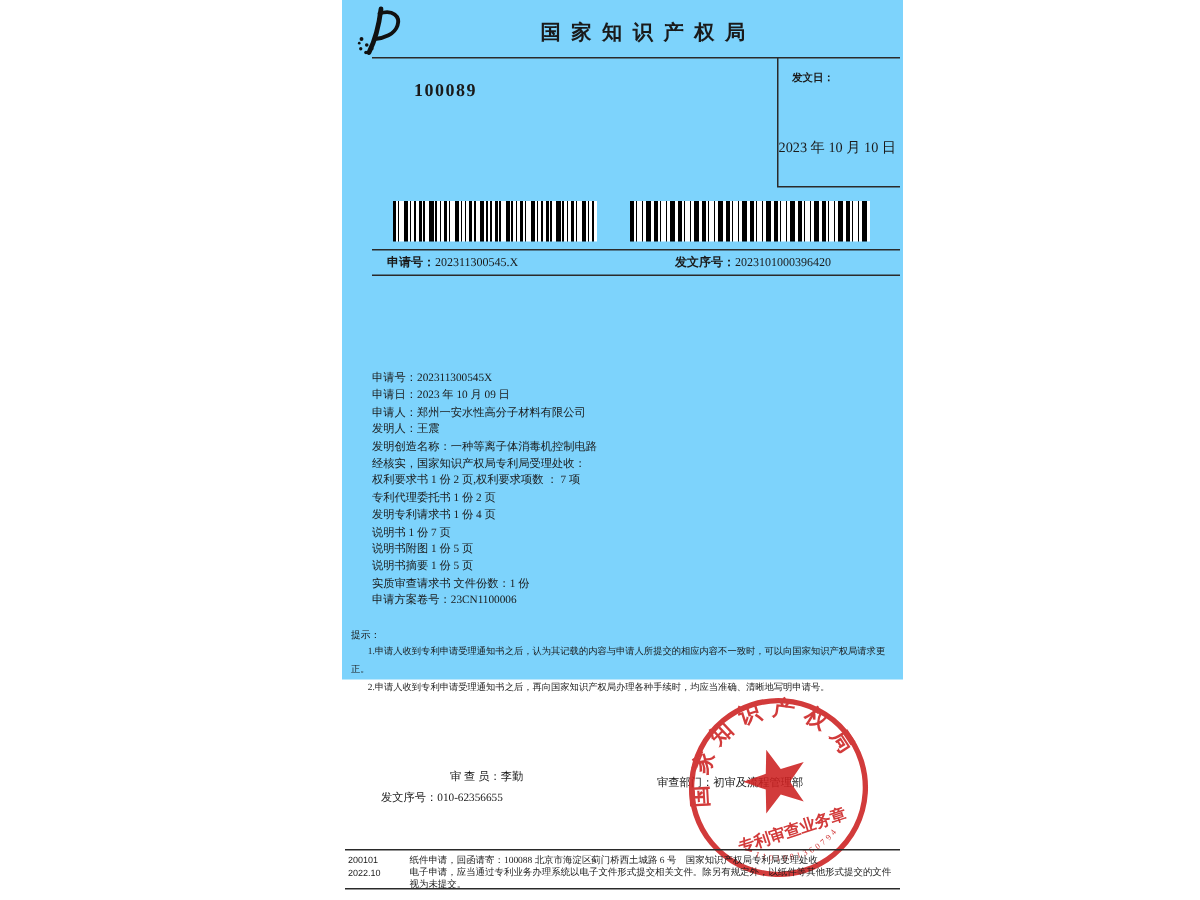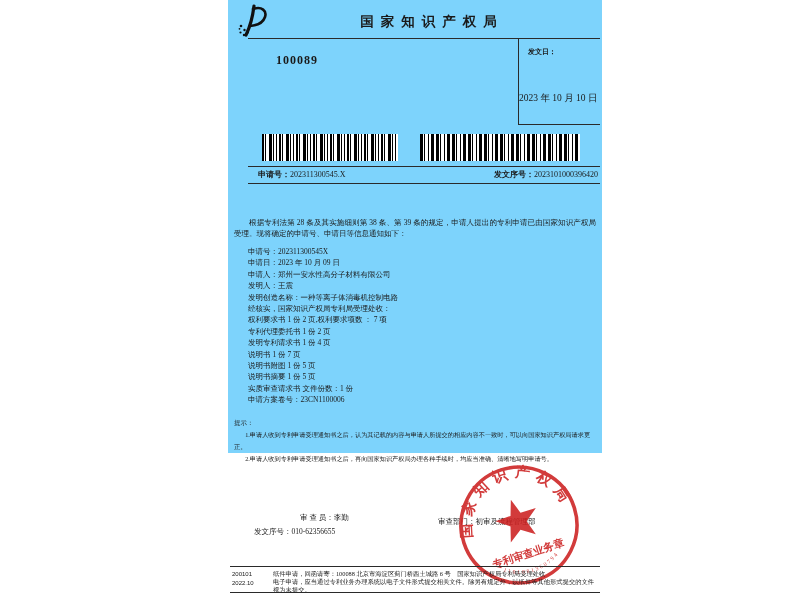--- a/index.html
+++ b/index.html
@@ -27,21 +27,21 @@
 
   
   .barcode { position:absolute; top:134px; height:27px;
     background:repeating-linear-gradient(90deg,#000 0px,#000 2px,#fff 2px,#fff 3px,#000 3px,#000 4px,#fff 4px,#fff 7px,#000 7px,#000 10px,#fff 10px,#fff 11px,#000 11px,#000 12px,#fff 12px,#fff 14px,#000 14px,#000 15px,#fff 15px,#fff 17px); }
   .barcode.b1 { left:34px; width:136px; }
   .barcode.b2 { left:192px; width:160px;
     background:repeating-linear-gradient(90deg,#000 0px,#000 3px,#fff 3px,#fff 4px,#000 4px,#000 5px,#fff 5px,#fff 8px,#000 8px,#000 9px,#fff 9px,#fff 11px,#000 11px,#000 14px,#fff 14px,#fff 16px); }
 
   
   .meta-left { position:absolute; left:30px; top:169px; font-size:8px; }
-  .meta-right { position:absolute; left:222px; top:169px; font-size:8px;margin-left:44px; }
+  .meta-right { position:absolute; left:222px; top:169px; font-size:8px; }
   .meta-left b, .meta-right b { font-weight:bold; }
   .meta-left .val { font-weight:normal; }
 
   
   .title { position:absolute; left:0; top:192px; width:374px; text-align:center;
     font-size:13px; font-weight:bold; letter-spacing:5px; white-space:nowrap; }
   .intro { position:absolute; left:6px; top:217px; width:362px; font-size:7.5px;
     line-height:11px; text-indent:2em; text-align:justify; }
   .fields { position:absolute; left:20px; top:246px; font-size:7.5px; line-height:11.4px; }
   .hints-label { position:absolute; left:6px; top:419px; font-size:6.5px; }
@@ -89,21 +89,20 @@
   <div class="disp-date">2023 年 10 月 10 日</div>
 
   <div class="barcode b1"></div>
   <div class="barcode b2"></div>
 
   <div class="hline" style="left:20px; top:166px; width:352px;"></div>
   <div class="meta-left"><b>申请号：</b><span class="val">202311300545.X</span></div>
   <div class="meta-right"><b>发文序号：</b><span>2023101000396420</span></div>
   <div class="hline" style="left:20px; top:183px; width:352px;"></div>
 
-  <div class="intro">根据专利法第 28 条及其实施细则第 38 条、第 39 条的规定，申请人提出的专利申请已由国家知识产权局受理。现将确定的申请号、申请日等信息通知如下：</div>
 
   <div class="fields">
     <div>申请号：202311300545X</div>
     <div>申请日：2023 年 10 月 09 日</div>
     <div>申请人：郑州一安水性高分子材料有限公司</div>
     <div>发明人：王震</div>
     <div>发明创造名称：一种等离子体消毒机控制电路</div>
     <div>经核实，国家知识产权局专利局受理处收：</div>
     <div>权利要求书 1 份 2 页,权利要求项数 ： 7 项</div>
     <div>专利代理委托书 1 份 2 页</div>

